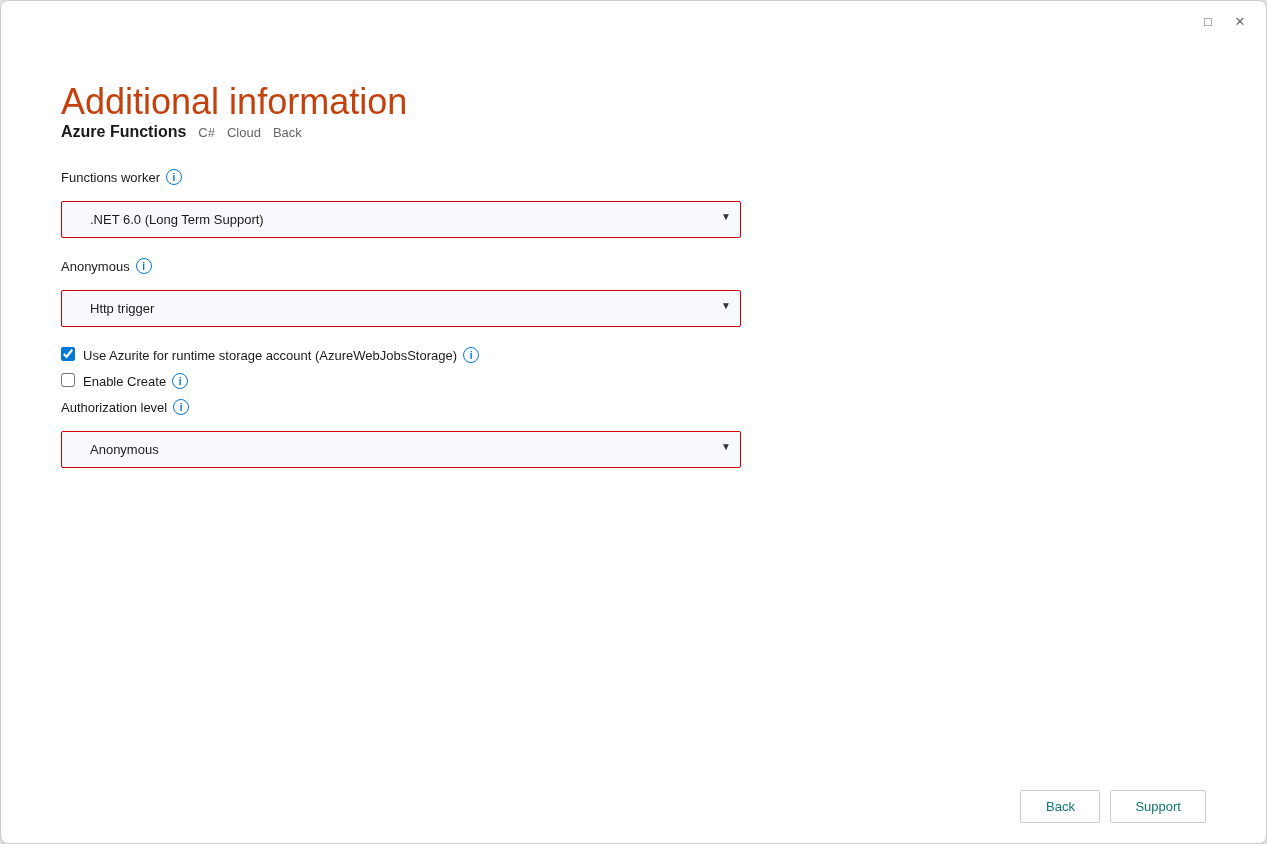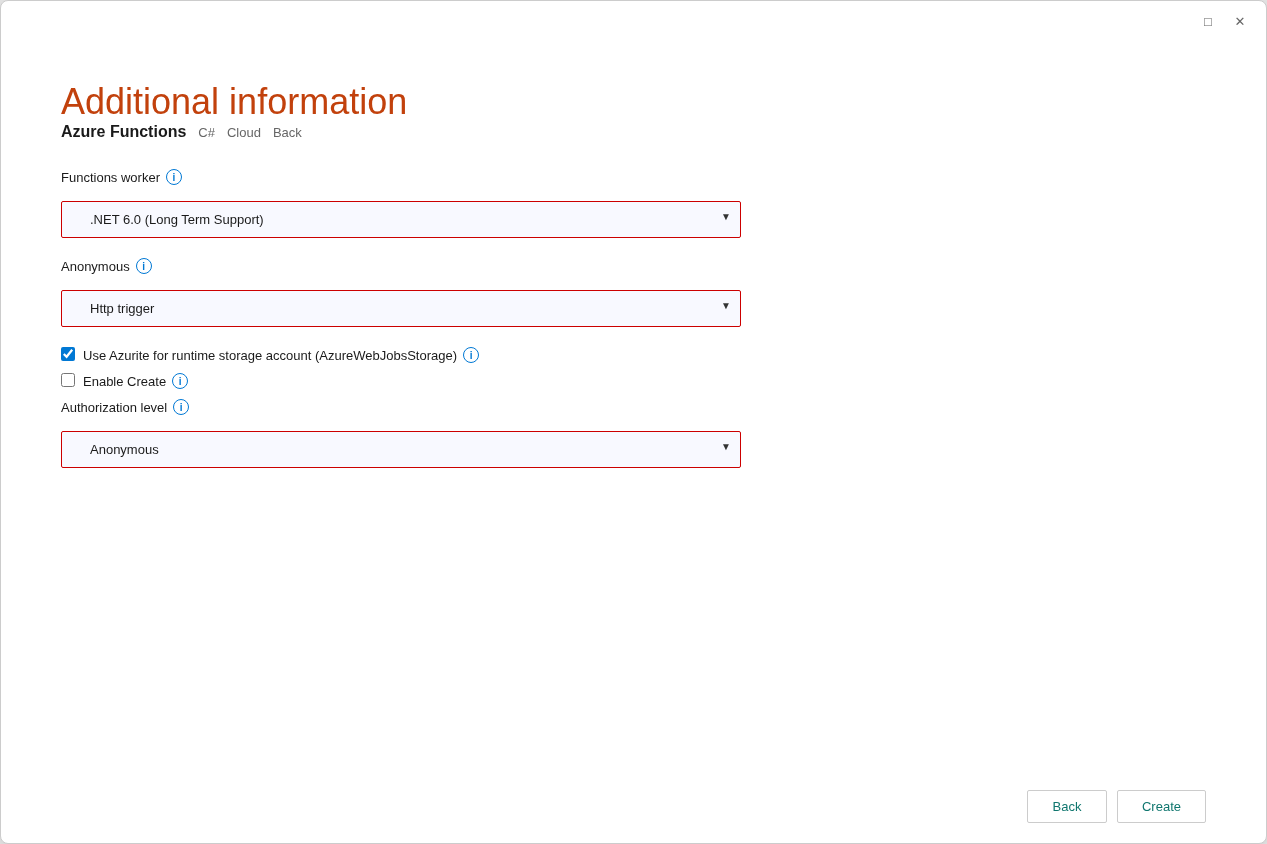--- a/index.html
+++ b/index.html
@@ -282,15 +282,15 @@
           </select>
           <span class="select-arrow">▼</span>
         </div>
       </div>
 
     </div>
   </div>
 
   <div class="footer">
     <button class="btn">Back</button>
-    <button class="btn btn-primary">Create</button>
+    <button class="btn btn-primary">Support</button>
   </div>
 </div>
 
 </body></html>

